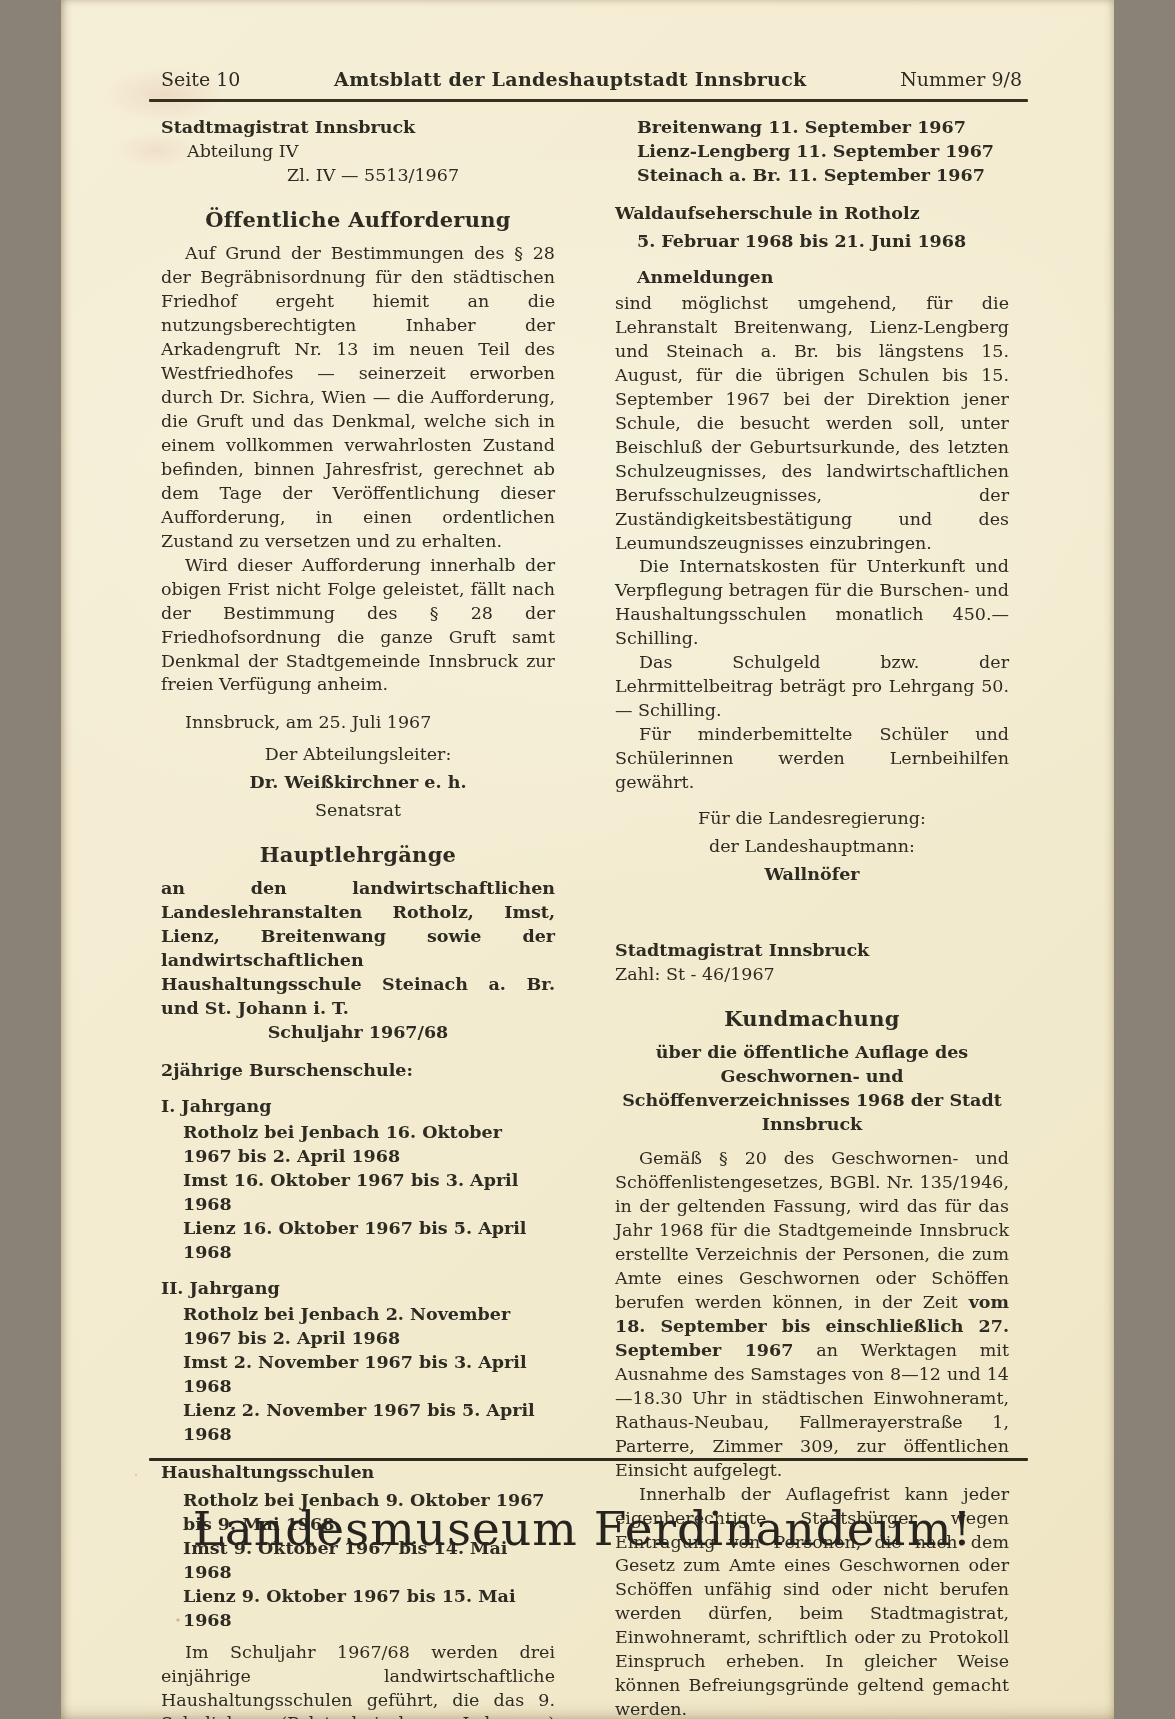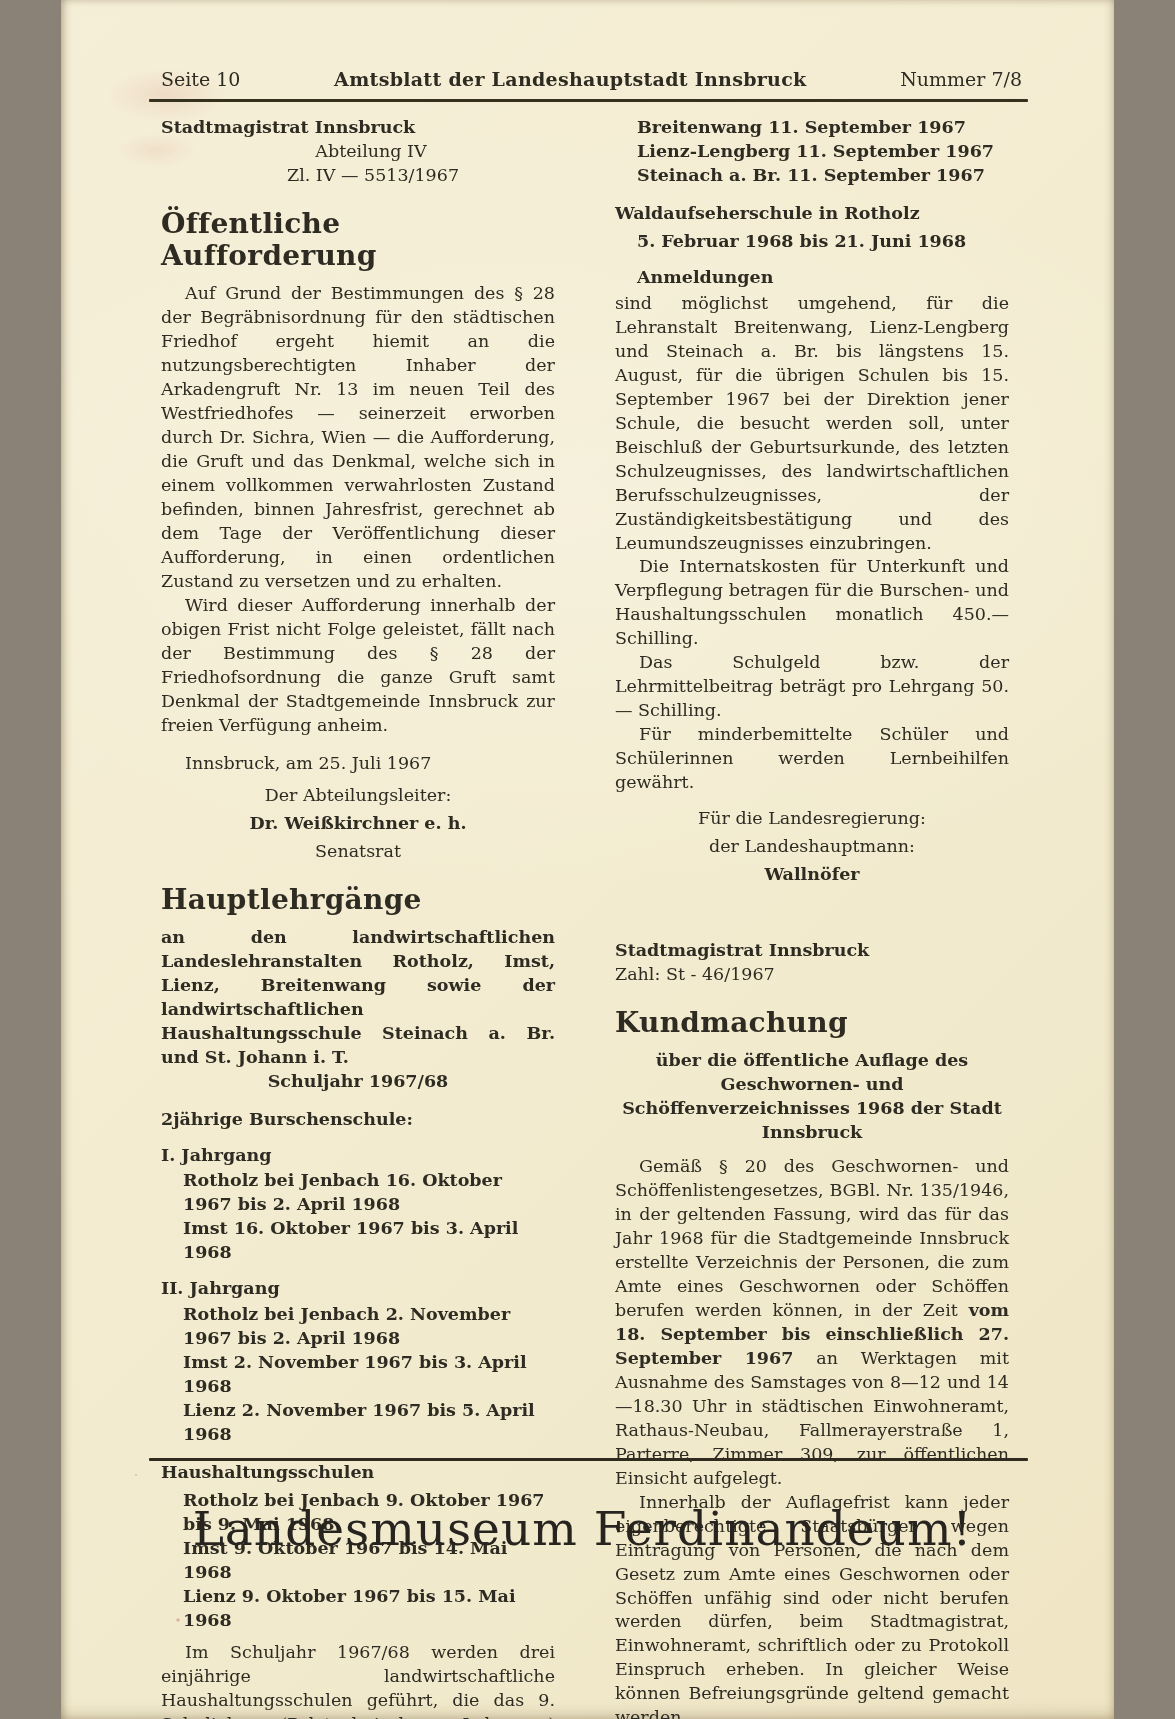--- a/index.html
+++ b/index.html
@@ -37,26 +37,26 @@
   
   .columns{
     position:absolute;top:116px;left:100px;right:105px;
     display:flex;gap:60px;
   }
   .col{flex:1;font-size:17.5px;line-height:1.37;text-align:justify;}
   .para{margin:0;text-indent:24px;}
   .para.no-indent{text-indent:0;}
   .tight{margin:0;}
   .lede{ text-align:left;}
-  .indent1{margin-left:26px;text-align:center;}
+  .indent1{margin-left:26px;text-align:left;}
   .indent2{margin-left:30px;text-align:center;}
   .bold{font-weight:bold;}
   .center{text-align:center;text-indent:0;}
   .h-big{
-    font-size:28px;font-weight:bold;text-indent:0;
+    font-size:21px;font-weight:bold;text-align:center;text-indent:0;
     margin:20px 0 10px 0;line-height:1.15;letter-spacing:0.3px;
   }
   .sub-bold{font-weight:bold;margin:2px 0 0 0;}
   .entry{margin:0 0 0 22px;text-align:left;font-weight:bold;}
   .section-head{font-weight:bold;margin:14px 0 4px 0;text-align:left;text-indent:0;}
   .grade-head{font-weight:bold;margin:12px 0 2px 0;text-align:left;text-indent:0;}
   .dateline{margin:14px 0 8px 0;text-indent:24px;text-align:left;}
   .sig{margin:4px 0 0 0;}
   .gap-s{height:8px;}
   .gap-l{height:52px;}
@@ -74,21 +74,21 @@
   }
 </style>
 </head>
 <body>
 
 <div class="page">
 
   <div class="header-row">
     <span>Seite 10</span>
     <span class="header-center">Amtsblatt der Landeshauptstadt Innsbruck</span>
-    <span>Nummer 7/8</span>
+    <span>Nummer 9/8</span>
   </div>
   <div class="header-rule"></div>
 
   <div class="columns">
 
     <div class="col">
 
       <div>
         <p class="tight lede bold">Stadtmagistrat Innsbruck</p>
         <p class="tight indent1">Abteilung IV</p>
@@ -110,20 +110,21 @@
         <h2 class="h-big">Hauptlehrgänge</h2>
 
         <p class="para no-indent sub-bold">an den landwirtschaftlichen Landeslehranstalten Rotholz, Imst, Lienz, Breitenwang sowie der landwirtschaftlichen Haushaltungsschule Steinach a. Br. und St. Johann i. T.</p>
         <p class="center bold tight">Schuljahr 1967/68</p>
 
         <p class="section-head">2jährige Burschenschule:</p>
 
         <p class="grade-head">I. Jahrgang</p>
         <p class="entry">Rotholz bei Jenbach 16. Oktober 1967 bis 2. April 1968</p>
         <p class="entry">Imst 16. Oktober 1967 bis 3. April 1968</p>
+        <p class="entry">Lienz 16. Oktober 1967 bis 5. April 1968</p>
 
         <p class="grade-head">II. Jahrgang</p>
         <p class="entry">Rotholz bei Jenbach 2. November 1967 bis 2. April 1968</p>
         <p class="entry">Imst 2. November 1967 bis 3. April 1968</p>
         <p class="entry">Lienz 2. November 1967 bis 5. April 1968</p>
 
         <p class="section-head">Haushaltungsschulen</p>
         <p class="entry">Rotholz bei Jenbach 9. Oktober 1967 bis 9. Mai 1968</p>
         <p class="entry">Imst 9. Oktober 1967 bis 14. Mai 1968</p>
         <p class="entry">Lienz 9. Oktober 1967 bis 15. Mai 1968</p>

